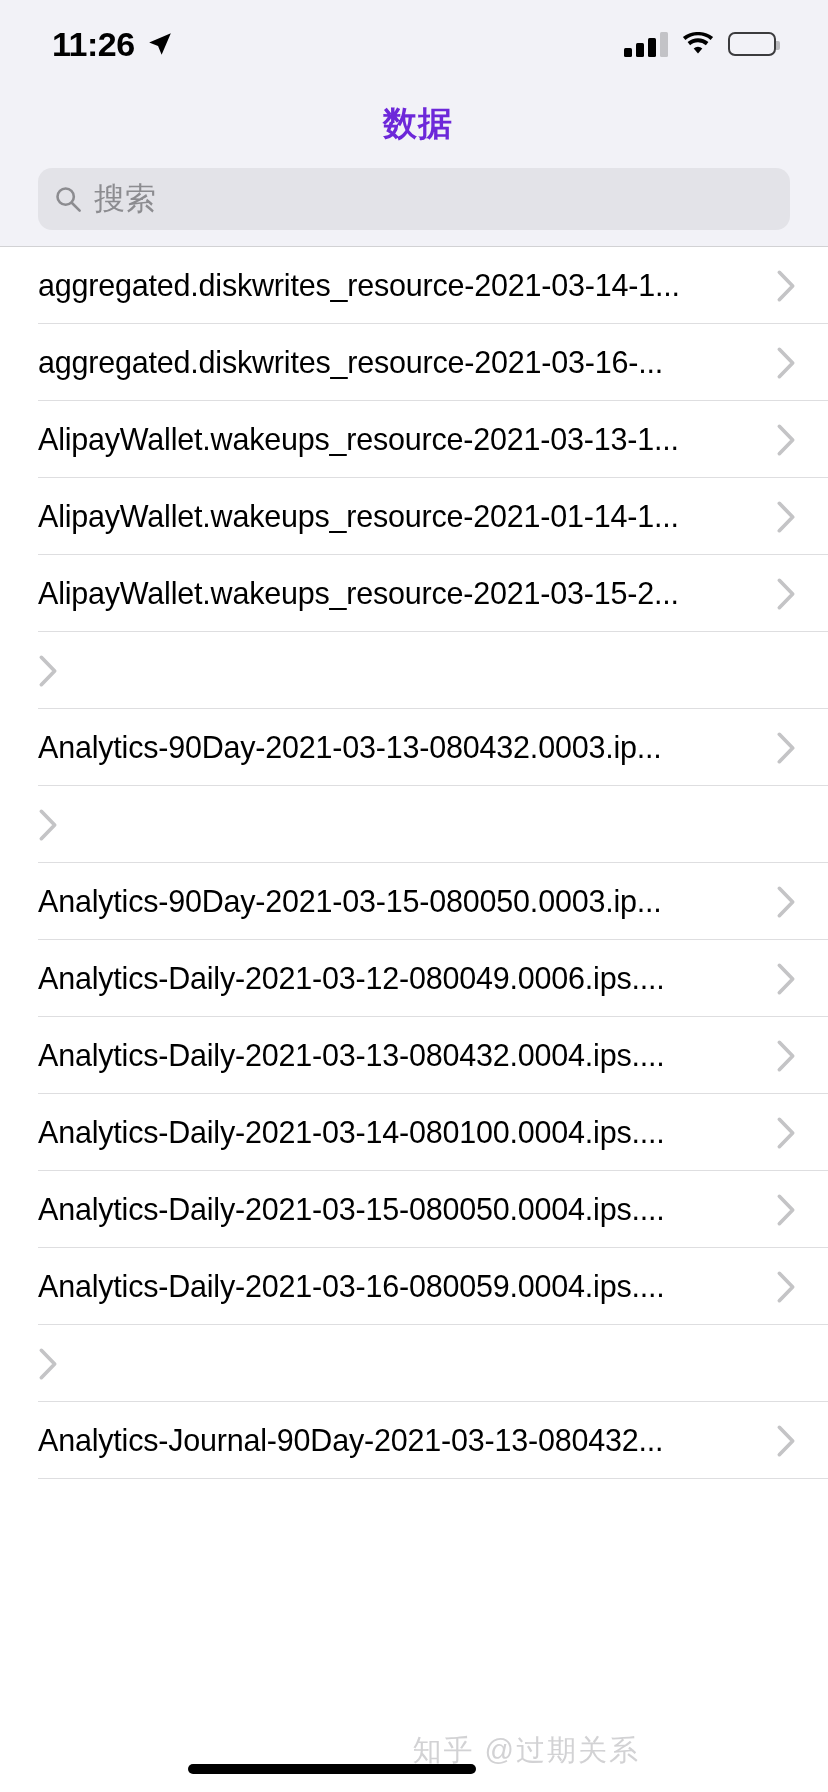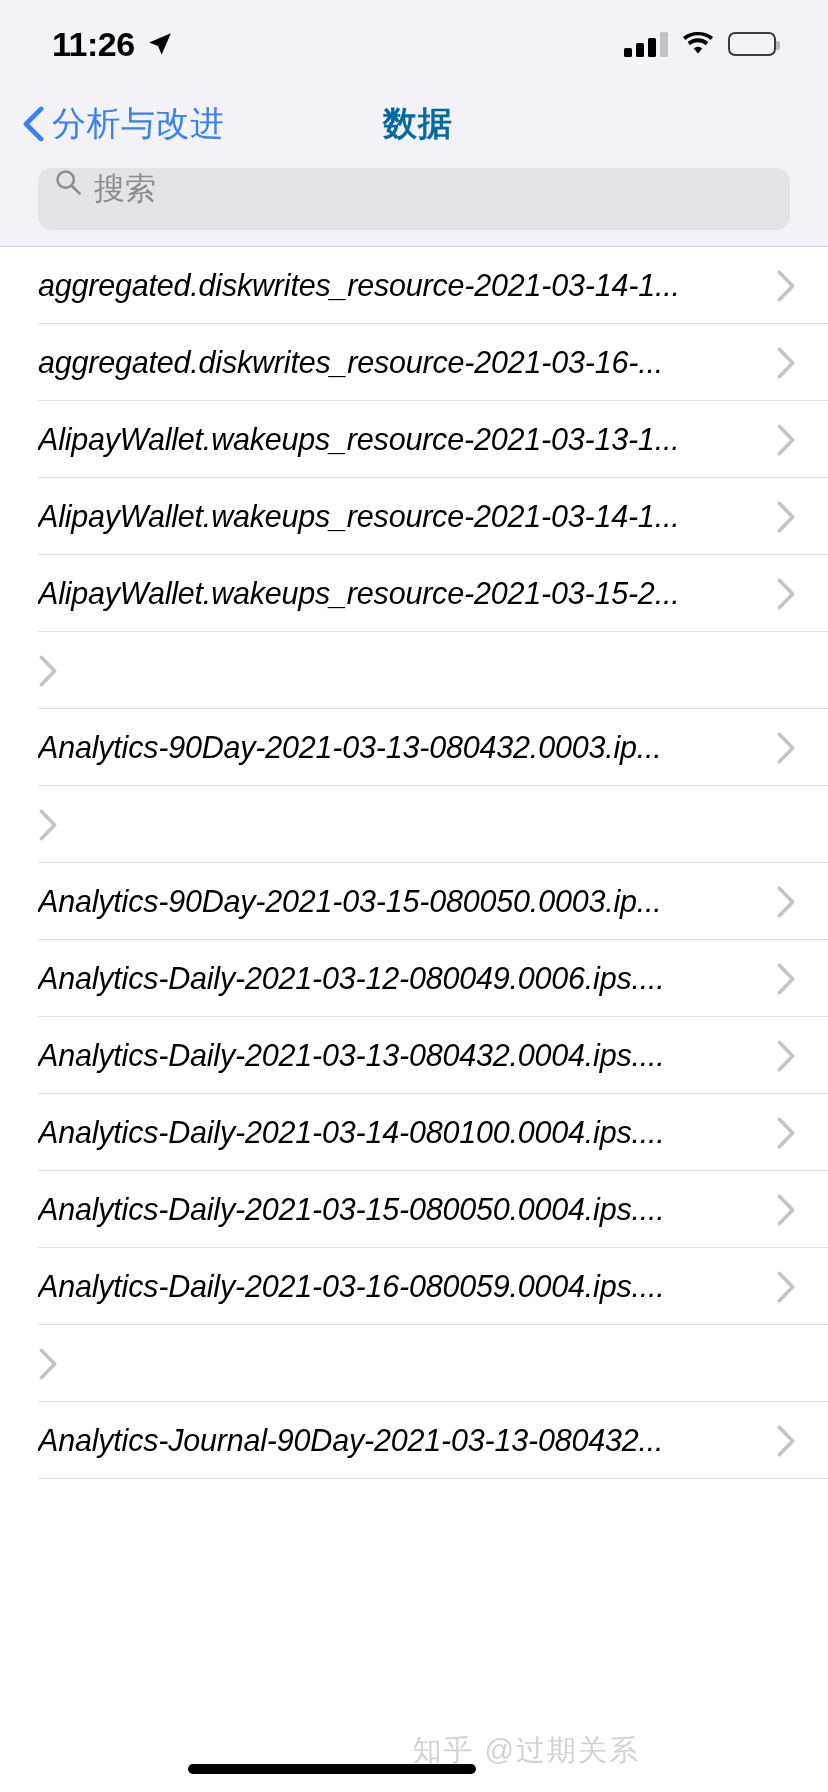--- a/index.html
+++ b/index.html
@@ -46,45 +46,45 @@
   }
   .back-btn{
     position:absolute; left:22px; top:0; height:72px;
     display:flex; align-items:center; gap:8px; cursor:pointer;
   }
   .chev-back{ width:22px; height:36px; display:block; }
   .back-label{ font-size:34px; color:#3880f7; letter-spacing:0.5px; }
   .nav-title{
     position:absolute; left:0; top:0; width:828px; height:72px;
     display:flex; align-items:center; justify-content:center;
-    font-size:34px; font-weight:700; color:#0369a1; letter-spacing:1px;
+    font-size:34px; font-weight:700; color:#6d28d9; letter-spacing:1px;
     padding-left:8px;
   }
 
   
   .searchwrap{
     position:absolute; top:160px; left:0; width:828px; height:86px;
     background:#f2f2f7; padding:8px 38px 0 38px;
   }
   .searchbar{
     width:100%; height:62px; background:#e3e3e8; border-radius:14px;
-    display:flex; padding:0 16px; gap:12px;
+    display:flex; align-items:center; padding:0 16px; gap:12px;
   }
   .mag{ width:28px; height:28px; display:block; flex:none; }
   .search-ph{ font-size:31px; color:#8c8c90; }
 
   .hairline-top{
     position:absolute; top:246px; left:0; width:828px; height:1px;
     background:#d2d2d4;
   }
 
   
   .list{
     position:absolute; top:247px; left:0; width:828px; height:1545px;
-    background:#fff; overflow:hidden;font-style:italic;
+    background:#fff; overflow:hidden;
   }
   .row{
     position:relative; height:77px; display:flex; align-items:center;
     padding:0 0 0 38px; cursor:pointer; background:#fff;
   }
   .row-label{
     flex:1; font-size:30.5px; color:#000; white-space:nowrap;
     overflow:hidden; letter-spacing:-0.2px; padding-right:14px;
   }
   .chev{ width:20px; height:34px; margin-right:32px; flex:none; display:block; }
@@ -140,28 +140,20 @@
         </svg>
       </span>
       <span class="battery">
         <span class="fill"></span><span class="cap"></span>
       </span>
     </div>
   </div>
 
   <div class="navbar">
     <div class="nav-title">数据</div>
-    <div class="back-btn">
-      <span>
-        <svg class="chev-back" viewBox="0 0 12 20">
-            <path d="M10.5 1.6L2.1 10l8.4 8.4" fill="none" stroke="#3880f7" stroke-width="2.6" stroke-linecap="round" stroke-linejoin="round"></path>
-          </svg>
-      </span>
-      <span class="back-label">分析与改进</span>
-    </div>
   </div>
 
   <div class="searchwrap">
     <div class="searchbar">
       <span>
         <svg class="mag" viewBox="0 0 24 24">
             <circle cx="10" cy="10" r="7" fill="none" stroke="#8c8c90" stroke-width="2.2"></circle>
             <path d="M15.2 15.2L22 22" stroke="#8c8c90" stroke-width="2.2" stroke-linecap="round"></path>
           </svg>
       </span>
@@ -194,21 +186,21 @@
       <div class="row">
         <div class="row-label">AlipayWallet.wakeups_resource-2021-03-13-1...</div>
         <span>
           <svg class="chev" viewBox="0 0 12 20">
             <path d="M2 1.8L10 10l-8 8.2" fill="none" stroke="#c4c4c6" stroke-width="2.2" stroke-linecap="round" stroke-linejoin="round"></path>
           </svg>
         </span>
         <div class="sep"></div>
       </div>
       <div class="row">
-        <div class="row-label">AlipayWallet.wakeups_resource-2021-03-14-1...</div>
+        <div class="row-label">AlipayWallet.wakeups_resource-2021-01-14-1...</div>
         <span>
           <svg class="chev" viewBox="0 0 12 20">
             <path d="M2 1.8L10 10l-8 8.2" fill="none" stroke="#c4c4c6" stroke-width="2.2" stroke-linecap="round" stroke-linejoin="round"></path>
           </svg>
         </span>
         <div class="sep"></div>
       </div>
       <div class="row">
         <div class="row-label">AlipayWallet.wakeups_resource-2021-03-15-2...</div>
         <span>

